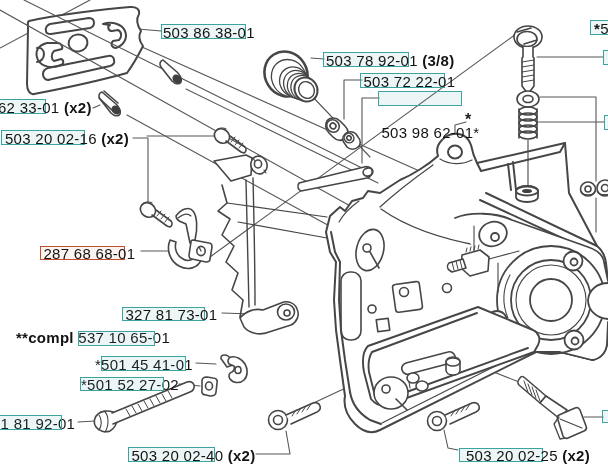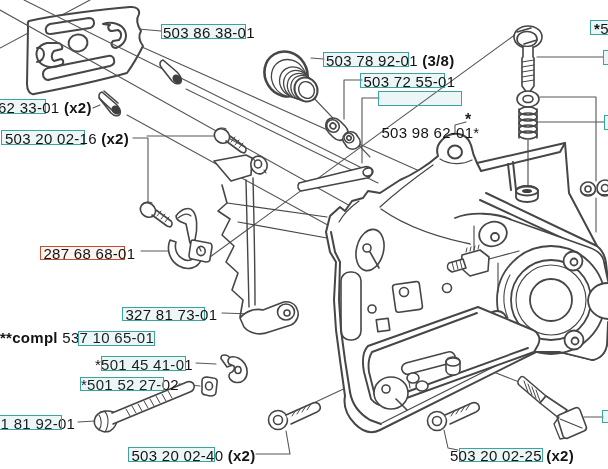--- a/index.html
+++ b/index.html
@@ -282,21 +282,21 @@
 <text x="465" y="125" font-size="16" font-weight="bold" fill="#1c1c1c" stroke="none" font-family="Liberation Sans,sans-serif">*</text>
 </svg>
 
 <div class="bx" style="left:161px;top:24px;width:85px;"></div>
 <div class="lb" style="left:163px;top:24.5px;">503 86 38-01</div>
 
 <div class="bx" style="left:323px;top:52px;width:86px;"></div>
 <div class="lb" style="left:326px;top:52.5px;">503 78 92-01 <b>(3/8)</b></div>
 
 <div class="bx" style="left:360px;top:73px;width:85px;"></div>
-<div class="lb" style="left:363.5px;top:73.5px;">503 72 55-01</div>
+<div class="lb" style="left:363.5px;top:73.5px;">503 72 22-01</div>
 
 <div class="bx" style="left:378px;top:91px;width:84px;"></div>
 <div class="lb" style="left:381.5px;top:91.5px;margin-top:33px;">503 98 62-01*</div>
 
 <div class="bx" style="left:590px;top:20px;width:22px;"></div>
 <div class="lb" style="left:594px;top:20.5px;"><b>*</b>5</div>
 
 <div class="bx" style="left:603px;top:50px;width:10px;"></div>
 <div class="bx" style="left:604px;top:115px;width:10px;"></div>
 <div class="bx" style="left:602px;top:410px;width:10px;height:13px;"></div>
@@ -306,29 +306,29 @@
 
 <div class="bx" style="left:1px;top:129.5px;width:84px;height:15px;"></div>
 <div class="lb" style="left:5px;top:130.5px;">503 20 02-16 <b>(x2)</b></div>
 
 <div class="bxr" style="left:40px;top:245.5px;width:85px;"></div>
 <div class="lb" style="left:43.5px;top:246px;">287 68 68-01</div>
 
 <div class="bx" style="left:122px;top:306.5px;width:83px;"></div>
 <div class="lb" style="left:125.5px;top:307px;">327 81 73-01</div>
 
-<div class="lb" style="left:0px;top:330px;"><b>**compl </b>537 10 65-01</div>
+<div class="lb" style="left:0px;top:330px;padding-left:16px;"><b>**compl </b>537 10 65-01</div>
 <div class="bx" style="left:78px;top:330.5px;width:77px;height:15px;"></div>
 
 <div class="lb" style="left:95px;top:356.5px;">*501 45 41-01</div>
 <div class="bx" style="left:101px;top:356px;width:85px;"></div>
 
 <div class="lb" style="left:81px;top:377px;">*501 52 27-02</div>
 <div class="bx" style="left:79.5px;top:376.5px;width:84px;"></div>
 
 <div class="lb" style="left:-8px;top:415.5px;">01 81 92-01</div>
 <div class="bx" style="left:-12px;top:415px;width:74px;"></div>
 
 <div class="bx" style="left:128px;top:447px;width:87px;"></div>
 <div class="lb" style="left:131.5px;top:447.5px;">503 20 02-40 <b>(x2)</b></div>
 
 <div class="bx" style="left:459px;top:447.5px;width:84px;"></div>
-<div class="lb" style="left:450px;top:448px;">503 20 02-25 <b>(x2)</b></div>
+<div class="lb" style="left:466px;top:448px;">503 20 02-25 <b>(x2)</b></div>
 
 </body></html>

